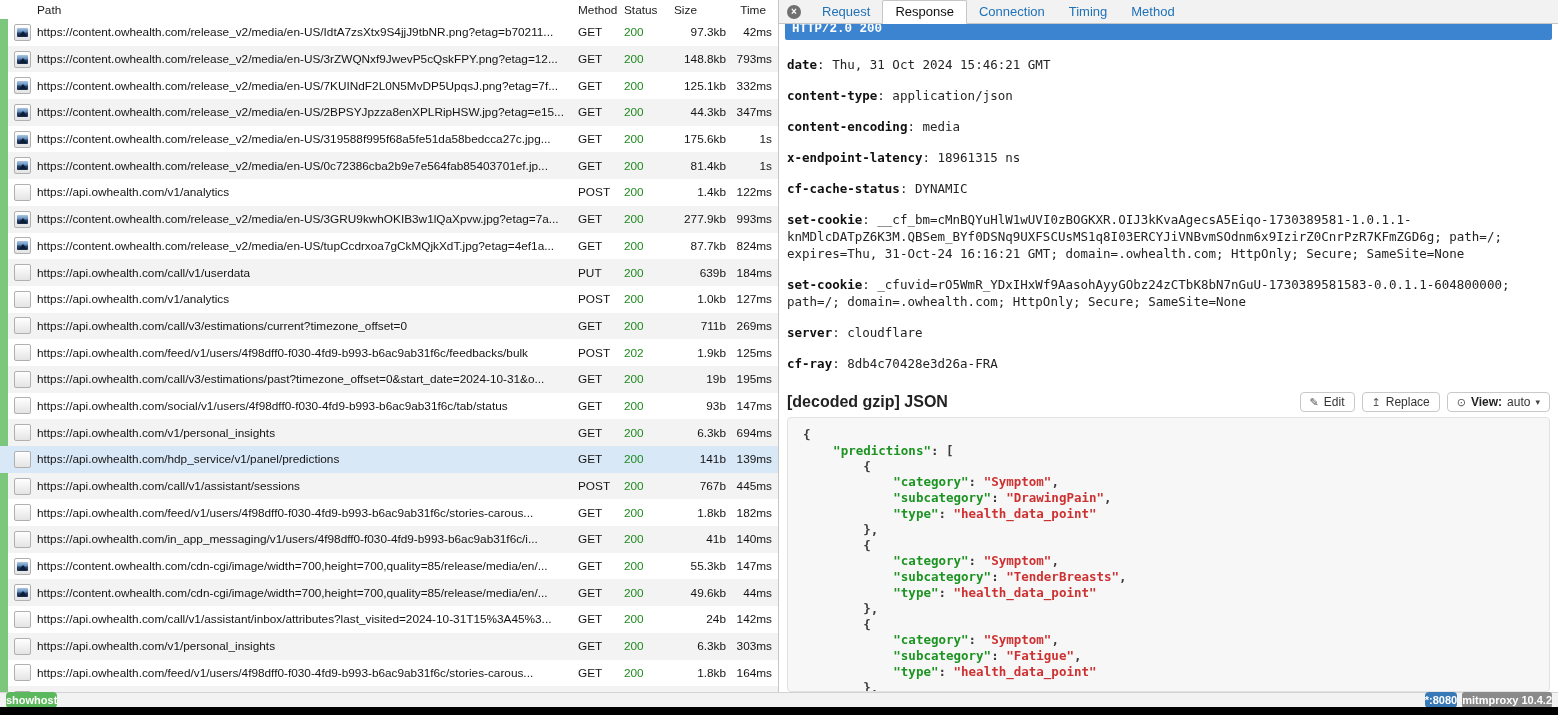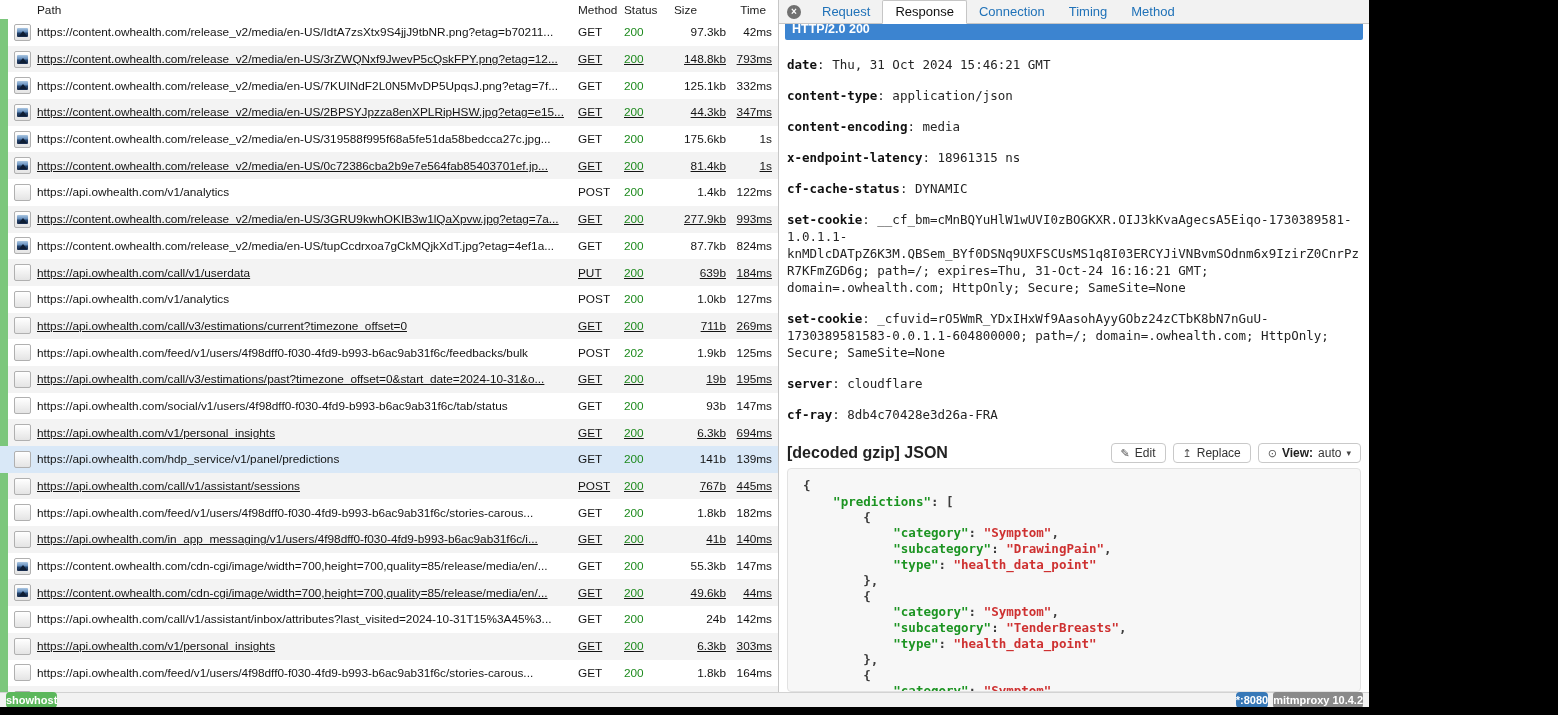--- a/index.html
+++ b/index.html
@@ -1,27 +1,27 @@
 <!DOCTYPE html>
 <html><head>
 <meta charset="utf-8">
 <style>
   * { margin:0; padding:0; box-sizing:border-box; }
   html,body { width:1558px; height:715px; overflow:hidden; background:#000;
               font-family:"Liberation Sans",sans-serif; }
-  .app { width:1369px; height:715px; display:flex; flex-direction:column; background:#000;justify-content:space-between; }
+  .app { width:1558px; height:715px; display:flex; flex-direction:column; background:#000;justify-content:space-between; }
   .main { height:692px; display:flex; background:#fff; }
 
   
   .left { width:779px; border-right:1px solid #c6c6c6; background:#fff;
           display:flex; flex-direction:column; overflow:hidden; }
   .thead { display:flex; height:19px; align-items:center; font-size:11.8px; color:#1c1c1c; background:#fff; flex:0 0 auto; }
   .rows { flex:1; overflow:hidden; }
   .frow { display:flex; height:26.7px; align-items:center; font-size:11.8px; color:#141414; background:#fff; cursor:default; }
-  .frow.alt { background:#f3f3f3;text-decoration:underline; }
+  .frow.alt { background:#f3f3f3; }
   .frow.sel { background:#d9e8f7; }
   .c-tls { width:8px; align-self:stretch; background:#7cc77c; flex:0 0 auto; }
   .thead .c-tls, .frow.sel .c-tls { background:transparent; }
   .frow.sel { border-left:0; }
   .c-icon { width:28px; display:flex; justify-content:center; align-items:center; flex:0 0 auto; }
   .c-path { flex:1 1 auto; min-width:0; white-space:nowrap; overflow:hidden; padding-left:1px; }
   .c-method { width:46px; flex:0 0 auto; }
   .c-status { width:46px; flex:0 0 auto; color:#1e8a1e; }
   .thead .c-status { color:#1c1c1c; }
   .c-size { width:56px; flex:0 0 auto; text-align:right; }
@@ -42,21 +42,21 @@
             display:flex; align-items:flex-end; padding-left:6px; flex:0 0 auto; }
   .close-btn { width:14px; height:14px; border-radius:50%; background:#707070; color:#fff;
                font-size:10px; line-height:14px; text-align:center; font-weight:bold;
                margin:0 9px 4px 2px; cursor:pointer; }
   .tab { font-size:13px; color:#2072b8; padding:3px 12px 4px; cursor:pointer; }
   .tab.active { background:#fff; color:#111; border:1px solid #c6c6c6; border-bottom:1px solid #fff;
                 margin-bottom:-1px; border-radius:2px 2px 0 0; }
 
   .resp { flex:1; overflow:hidden; display:flex; flex-direction:column; padding:0 6px; }
   .status-bar { margin-top:-5px; background:#3c84d0; color:#fff; border-radius:2px;
-                font-family:Liberation Sans, sans-serif; font-weight:bold; font-size:12.5px;
+                font-family:Liberation Mono, monospace; font-weight:bold; font-size:12.5px;
                 padding:3px 7px 4px; flex:0 0 auto; }
   .hdrs { padding:2px 2px 0; font-family:"DejaVu Sans Mono",monospace; font-size:12.5px; color:#222; flex:0 0 auto; }
   .hline { line-height:17px; margin:14px 0; overflow-wrap:anywhere; }
   .hname { font-weight:bold; color:#101010; }
   .hval { color:#242424; }
 
   .meta { display:flex; align-items:center; padding:6px 2px 4px; flex:0 0 auto; }
   .meta-label { font-weight:bold; font-size:16px; color:#222; }
   .btns { margin-left:auto; display:flex; gap:7px; }
   .btn { border:1px solid #c9c9c9; border-radius:4px; background:#fff; font-size:12px; color:#333;

